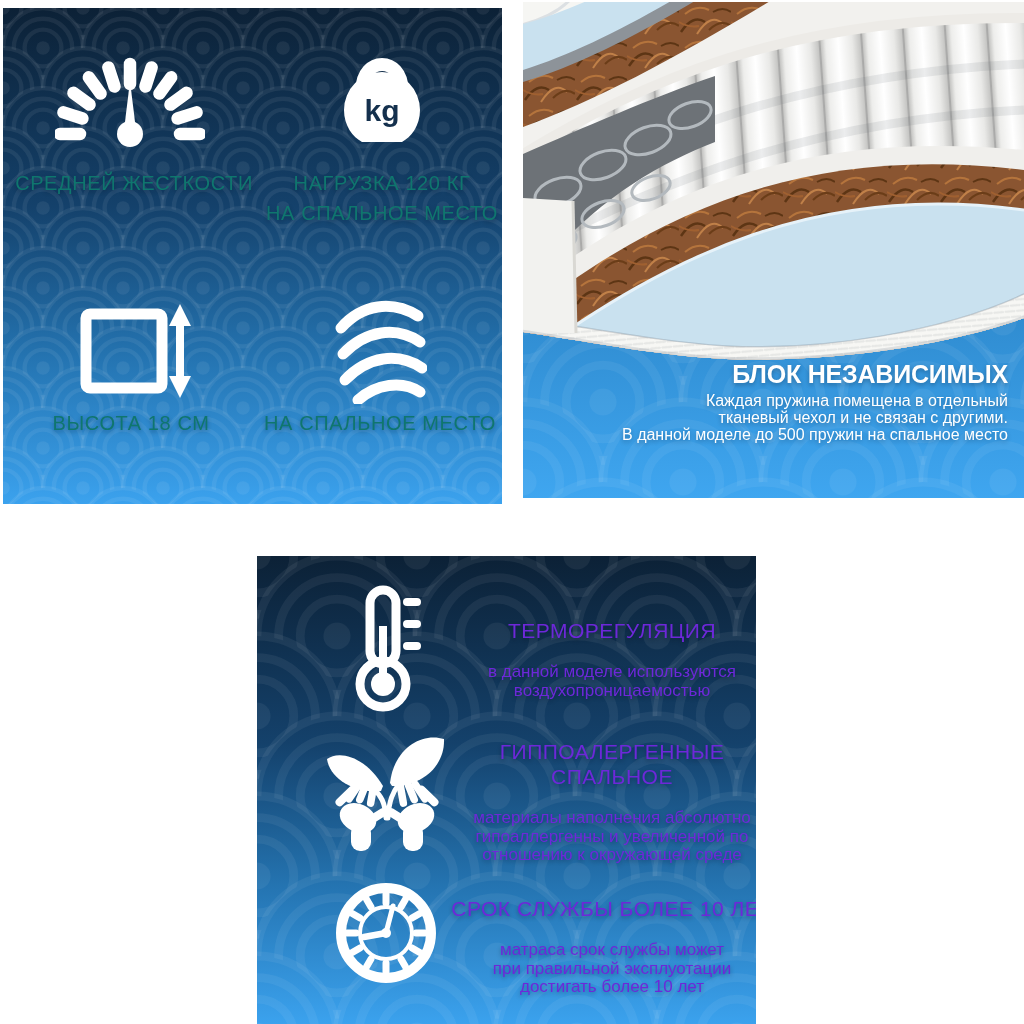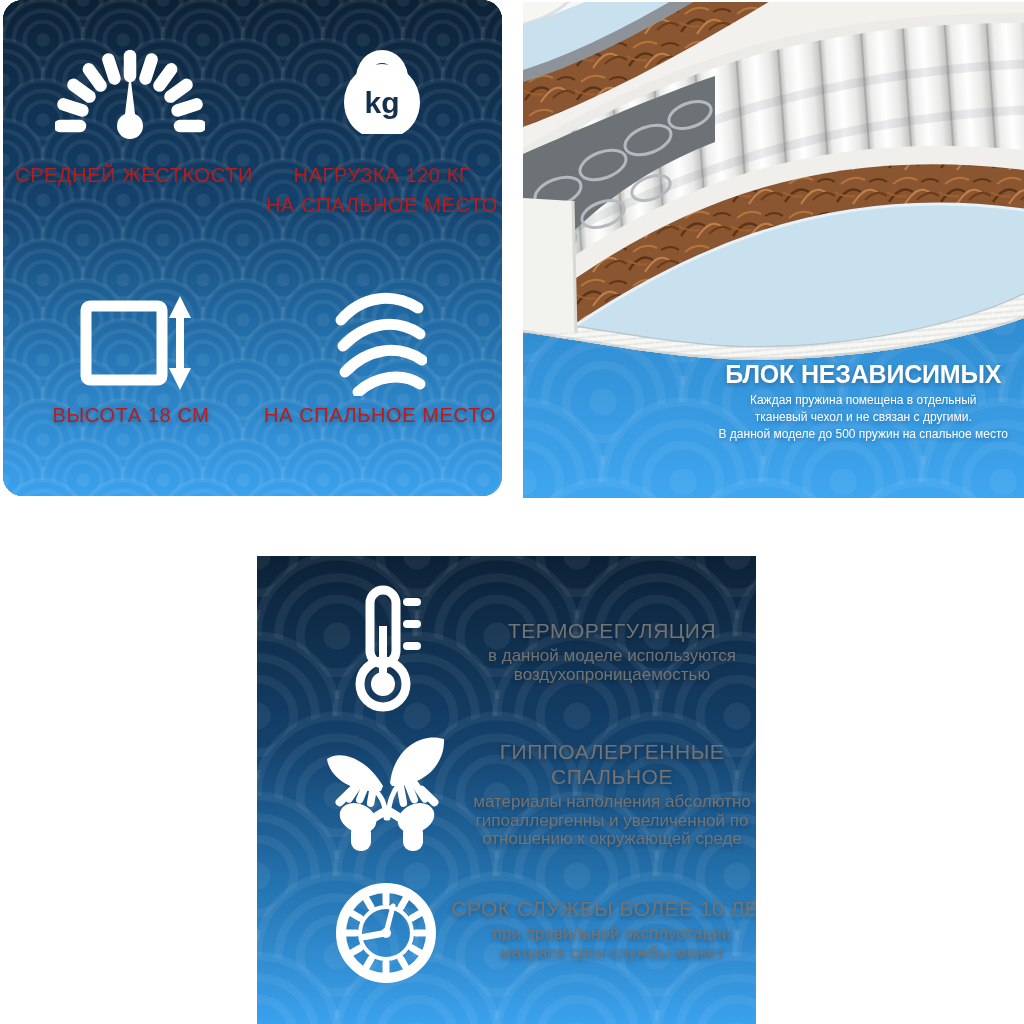--- a/index.html
+++ b/index.html
@@ -1,36 +1,36 @@
 <!DOCTYPE html>
 <html style="--ink: #14304d; --coir: #8a5531; --foam: #c9e1ef;"><head>
 <meta charset="utf-8">
 <style>
   html,body{margin:0;padding:0;background:#ffffff;}
   .stage{position:relative;width:1024px;height:1024px;background:#ffffff;overflow:hidden;
          font-family:"Liberation Sans",sans-serif;}
   .panel{position:absolute;overflow:hidden;}
-  .panel-left{left:3px;top:0;width:499px;height:496px;border-radius:20px;}
+  .panel-left{left:3px;top:8px;width:499px;height:496px;}
   .panel-right{left:523px;top:2px;width:501px;height:496px;}
   .panel-bottom{left:257px;top:556px;width:499px;height:468px;}
   .bg,.photo{position:absolute;left:0;top:0;}
   svg{display:block;}
   .icon{position:absolute;}
-  .flabel{position:absolute;transform:translateX(-50%);text-align:center;color:#b91c1c;
+  .flabel{position:absolute;transform:translateX(-50%);text-align:center;color:#0f766e;
           font-size:20px;line-height:30px;letter-spacing:0.6px;white-space:nowrap;
           text-shadow:0 2px 4px rgba(4,16,32,0.35);}
-  .rtext{position:absolute;right:16px;top:357px;text-align:center;color:#fff;
+  .rtext{position:absolute;right:16px;top:357px;text-align:right;color:#fff;
          text-shadow:0 2px 4px rgba(4,16,32,0.30);}
   .rtitle{font-size:25px;font-weight:bold;line-height:30px;letter-spacing:-0.2px;white-space:nowrap;}
   .rdescs{margin-top:3px;}
-  .rdesc{font-size:12px;line-height:17px;white-space:nowrap;}
-  .btext{position:absolute;left:355px;transform:translateX(-50%);text-align:center;color:#737373;
+  .rdesc{font-size:16px;line-height:17px;white-space:nowrap;}
+  .btext{position:absolute;left:355px;transform:translateX(-50%);text-align:center;color:#6d28d9;
          text-shadow:0 2px 4px rgba(4,16,32,0.35);}
   .btitle{font-size:21px;line-height:25px;letter-spacing:0.5px;white-space:nowrap;}
-  .bdescs{margin-top:4px;text-align:center;}
+  .bdescs{margin-top:20px;text-align:center;}
   .bdesc{font-size:17px;line-height:18.5px;white-space:nowrap;}
   .kgtext{font-family:"Liberation Sans",sans-serif;font-weight:bold;font-size:30px;
           fill:var(--ink,#14304d);}
 </style>
 </head>
 <body>
 
 <div class="stage">
 
   <section class="panel panel-left">
@@ -1066,18 +1066,19 @@
         <line x1="23" y1="52.99999999999999" x2="14" y2="52.99999999999999" stroke="#fff" stroke-width="7" stroke-linecap="round"></line>
         <line x1="27.019237886466843" y1="68" x2="19.225009252406892" y2="72.5" stroke="#fff" stroke-width="7" stroke-linecap="round"></line>
         <line x1="37.999999999999986" y1="78.98076211353316" x2="33.499999999999986" y2="86.7749907475931" stroke="#fff" stroke-width="7" stroke-linecap="round"></line>
         <line x1="52.99999999999999" y1="83" x2="52.99999999999999" y2="92" stroke="#fff" stroke-width="7" stroke-linecap="round"></line>
         <line x1="68" y1="78.98076211353316" x2="72.5" y2="86.77499074759311" stroke="#fff" stroke-width="7" stroke-linecap="round"></line>
         <line x1="78.98076211353316" y1="68.00000000000001" x2="86.7749907475931" y2="72.50000000000001" stroke="#fff" stroke-width="7" stroke-linecap="round"></line>
       </svg>
     <div class="btext" style="top:340px">
       <div class="btitle" style="font-size:21px">СРОК СЛУЖБЫ БОЛЕЕ 10 ЛЕТ</div>
       <div class="bdescs">
+        <div class="bdesc">матраса срок службы может</div>
         <div class="bdesc">при правильной эксплуотации</div>
-        <div class="bdesc">матраса срок службы может</div>
+        <div class="bdesc">достигать более 10 лет</div>
       </div>
     </div>
   </section>
 </div>
 
 </body></html>

